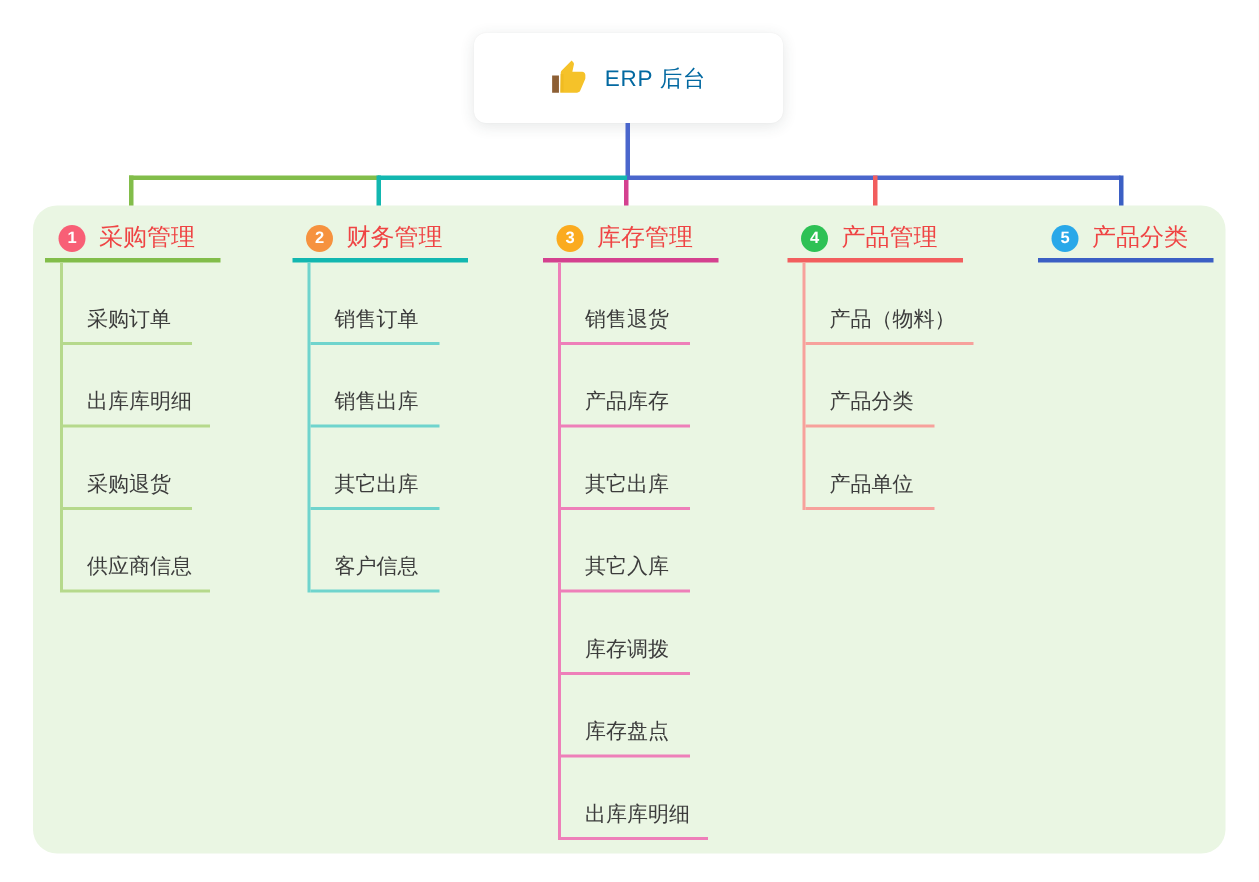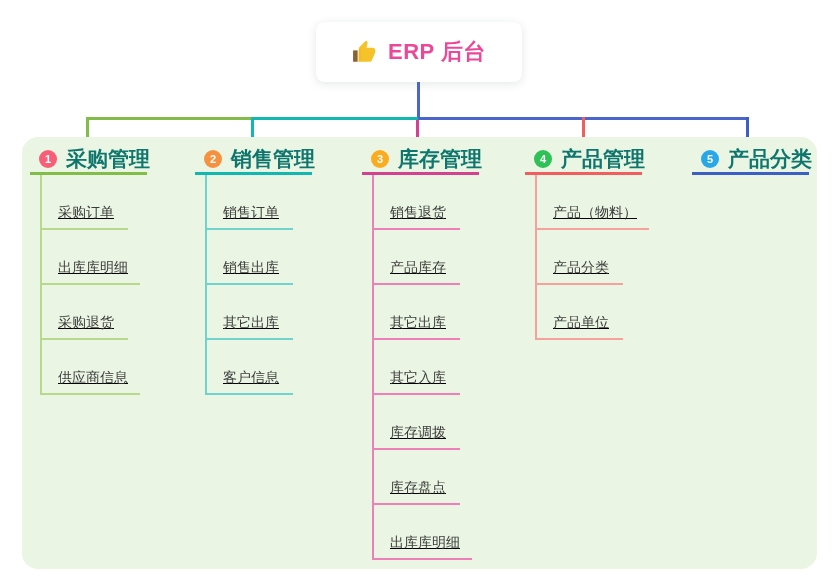--- a/index.html
+++ b/index.html
@@ -7,21 +7,21 @@
     position:relative;width:839px;height:588px;background:#fff;overflow:hidden;
     font-family:"Liberation Sans","DejaVu Sans",sans-serif;
   }
   
   .root-card{
     position:absolute;left:316px;top:22px;width:206px;height:60px;
     background:#fff;border-radius:8px;
     box-shadow:0 2px 10px rgba(40,60,60,.12), 0 0 1px rgba(0,0,0,.06);
     display:flex;align-items:center;justify-content:center;gap:10px;
   }
-  .root-label{font-size:22px;font-weight:700;color:#ec4899;letter-spacing:.5px;}
+  .root-label{font-size:15px;font-weight:400;color:#0369a1;letter-spacing:.5px;}
   .thumb-icon{width:26px;height:26px;display:inline-block;}
   
   .root-vline{position:absolute;left:417px;top:82px;width:3px;height:38px;background:var(--root-line,#4a66cc);}
   .hseg{position:absolute;top:117px;height:3px;}
   .hseg.s0{left:86px;width:167px;background:var(--b0-main,#82bd4a);}
   .hseg.s1{left:252px;width:167px;background:var(--b1-main,#12b7b0);}
   .hseg.s2{left:418px;width:329px;background:var(--root-line,#4a66cc);}
   .drop{position:absolute;top:117px;width:3px;height:29px;}
   .drop.d0{left:86px;background:var(--b0-main,#82bd4a);}
   .drop.d1{left:251px;background:var(--b1-main,#12b7b0);}
@@ -43,22 +43,22 @@
   .branch-title{
     box-sizing:border-box;width:117px;height:30px;
     display:flex;align-items:center;gap:9px;padding-left:9px;
     border-bottom:3px solid var(--main);
   }
   .badge{
     width:18px;height:18px;border-radius:50%;background:var(--badge);
     color:#fff;font-size:11px;font-weight:700;
     display:flex;align-items:center;justify-content:center;flex:0 0 auto;
   }
-  .branch-label{font-size:21px;font-weight:700;color:#0f766e;white-space:nowrap;}
-  .children{margin-left:10px;border-left:2px solid var(--light);text-decoration:underline;}
+  .branch-label{font-size:16px;font-weight:400;color:#ef4444;white-space:nowrap;}
+  .children{margin-left:10px;border-left:2px solid var(--light);}
   .child{
     box-sizing:border-box;height:55px;width:fit-content;min-width:86px;
     display:flex;align-items:flex-end;white-space:nowrap;
     padding:0 12px 6px 16px;border-bottom:2px solid var(--light);
   }
   .child span{font-size:14px;color:#3c3c3c;}
 </style>
 </head>
 <body>
 
@@ -104,21 +104,21 @@
         </div>
       <div class="child">
           <span>供应商信息</span>
         </div>
     </div>
   </div>
 
   <div class="column col1">
     <div class="branch-title">
       <span class="badge">2</span>
-      <span class="branch-label">销售管理</span>
+      <span class="branch-label">财务管理</span>
     </div>
     <div class="children">
       <div class="child">
           <span>销售订单</span>
         </div>
       <div class="child">
           <span>销售出库</span>
         </div>
       <div class="child">
           <span>其它出库</span>

